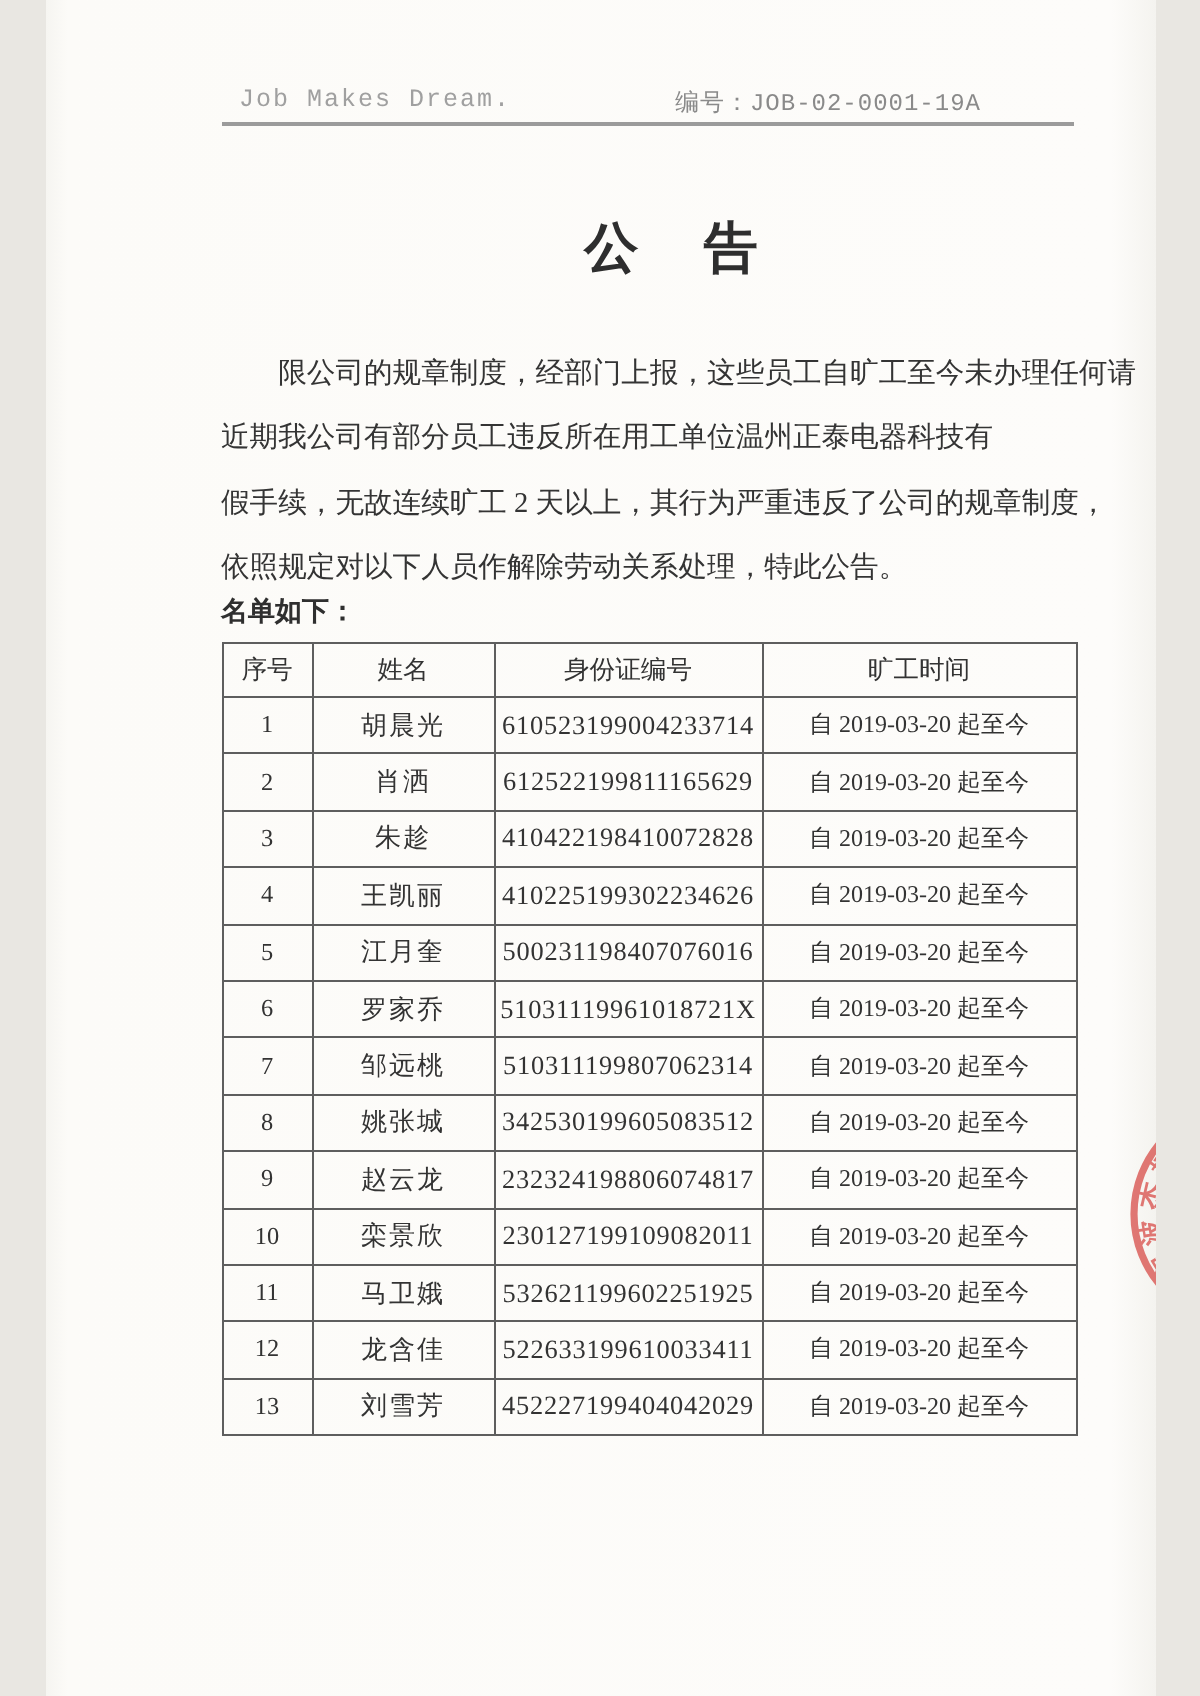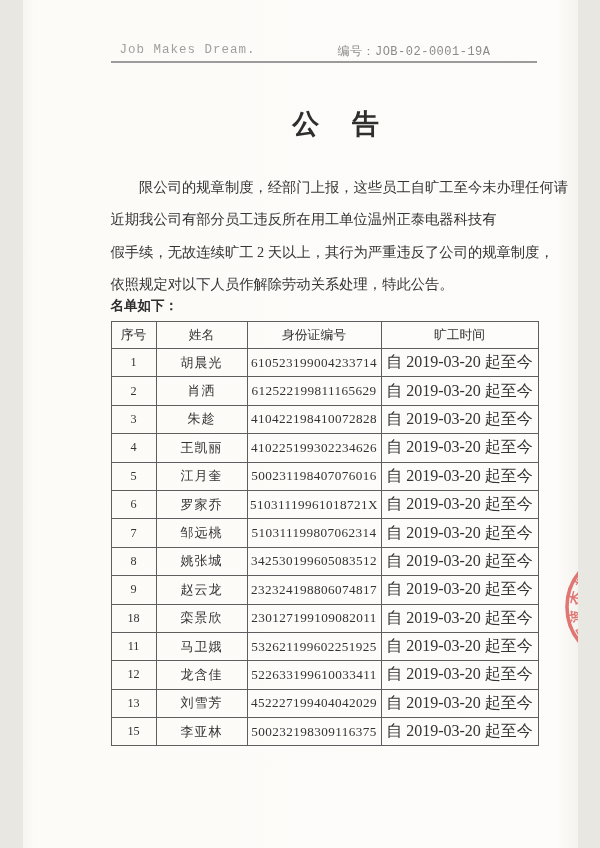--- a/index.html
+++ b/index.html
@@ -52,21 +52,21 @@
     text-align:center; vertical-align:middle;
     font-weight:400; color:#333;
     overflow:hidden; white-space:nowrap;
   }
   table.roster thead tr { height:27px; }
   table.roster tbody tr { height:28.4px; }
   table.roster th { font-size:12.8px; }
   td.c0 { font-size:12.2px; font-family:"Liberation Serif","DejaVu Serif",serif; }
   td.c1 { font-size:13px; letter-spacing:1px; }
   td.c2 { font-size:13.2px; font-family:"Liberation Serif","DejaVu Serif",serif; letter-spacing:0.4px; }
-  td.c3 { font-size:16px; }
+  td.c3 { font-size:12px; }
   svg.seal { position:absolute; left:0; top:0; pointer-events:none; }
 </style>
 </head>
 <body>
 
 <div class="page">
 
   <div class="hdr-slogan">Job Makes Dream.</div>
   <div class="hdr-docnum">编号：JOB-02-0001-19A</div>
   <div class="hdr-rule"></div>
@@ -146,47 +146,41 @@
           <td class="c2">342530199605083512</td>
           <td class="c3">自 2019-03-20 起至今</td>
         </tr>
         <tr>
           <td class="c0">9</td>
           <td class="c1">赵云龙</td>
           <td class="c2">232324198806074817</td>
           <td class="c3">自 2019-03-20 起至今</td>
         </tr>
         <tr>
-          <td class="c0">18</td>
+          <td class="c0">10</td>
           <td class="c1">栾景欣</td>
           <td class="c2">230127199109082011</td>
           <td class="c3">自 2019-03-20 起至今</td>
         </tr>
         <tr>
           <td class="c0">11</td>
           <td class="c1">马卫娥</td>
           <td class="c2">532621199602251925</td>
           <td class="c3">自 2019-03-20 起至今</td>
         </tr>
         <tr>
           <td class="c0">12</td>
           <td class="c1">龙含佳</td>
           <td class="c2">522633199610033411</td>
           <td class="c3">自 2019-03-20 起至今</td>
         </tr>
         <tr>
           <td class="c0">13</td>
           <td class="c1">刘雪芳</td>
           <td class="c2">452227199404042029</td>
-          <td class="c3">自 2019-03-20 起至今</td>
-        </tr>
-        <tr>
-          <td class="c0">15</td>
-          <td class="c1">李亚林</td>
-          <td class="c2">500232198309116375</td>
           <td class="c3">自 2019-03-20 起至今</td>
         </tr>
       </tbody>
   </table>
 
   <svg class="seal" width="600" height="848" viewBox="0 0 600 848">
     <g opacity="0.78">
       <circle cx="599" cy="607" r="55" fill="none" stroke="#d9534f" stroke-width="3.6"></circle>
       <defs>
         <path id="sealTextArc" d="M 567.1 635.8 A 43 43 0 0 1 605.0 564.4" fill="none"></path>

